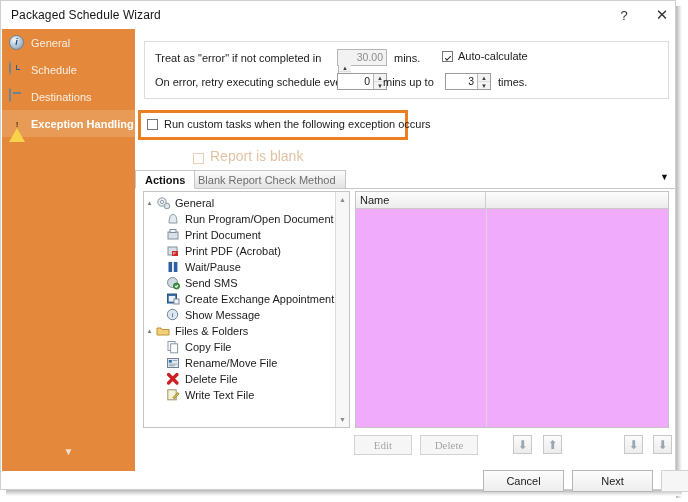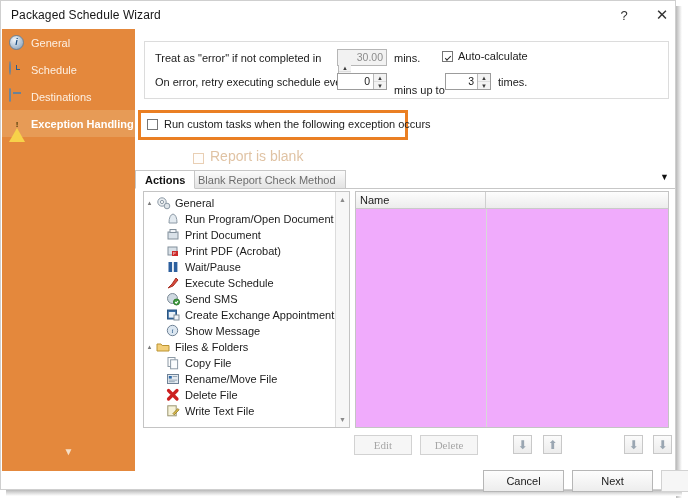--- a/index.html
+++ b/index.html
@@ -327,21 +327,21 @@
 
         <div class="lbl" style="left:10px;top:34px;">On error, retry  executing schedule every</div>
 
         <div class="spin" style="left:192px;top:31px;width:50px;">
           <span class="val">0</span>
           <span class="arrows">
               <span>▲</span>
               <span>▼</span>
             </span>
         </div>
-        <div class="lbl" style="left:249px;top:34px;margin-top:8px;">mins up to</div>
+        <div class="lbl" style="left:238px;top:34px;">mins up to</div>
 
         <div class="spin" style="left:300px;top:31px;width:46px;">
           <span class="val">3</span>
           <span class="arrows">
               <span>▲</span>
               <span>▼</span>
             </span>
         </div>
         <div class="lbl" style="left:353px;top:34px;">times.</div>
       </div>
@@ -413,28 +413,20 @@
           <div class="tnode child">
             <span class="tico">
               <svg width="15" height="14" viewBox="0 0 15 14">
                   <rect x="2.5" y="2" width="3.6" height="10" fill="#2c5f9e"></rect>
                   <rect x="7.8" y="2" width="3.6" height="10" fill="#2c5f9e"></rect>
                 </svg>
             </span>
             <span>Wait/Pause</span>
           </div>
 
-          <div class="tnode child">
-            <span class="tico">
-              <svg width="15" height="14" viewBox="0 0 15 14">
-                  <path d="M2 12 L6 8 L10 2 L12 4 L7 10 Z" fill="#d94a3d" stroke="#a83226"></path>
-                </svg>
-            </span>
-            <span>Execute Schedule</span>
-          </div>
 
           <div class="tnode child">
             <span class="tico">
               <svg width="15" height="14" viewBox="0 0 15 14">
                   <circle cx="6.5" cy="6.5" r="5" fill="#cfd9e1" stroke="#7e8c98"></circle>
                   <circle cx="10.5" cy="10" r="3" fill="#3e9b3e" stroke="#2d7a2d"></circle>
                   <path d="M9.1 10 L10.2 11.1 L12 9.1" stroke="#fff" stroke-width="1.1" fill="none"></path>
                 </svg>
             </span>
             <span>Send SMS</span>

